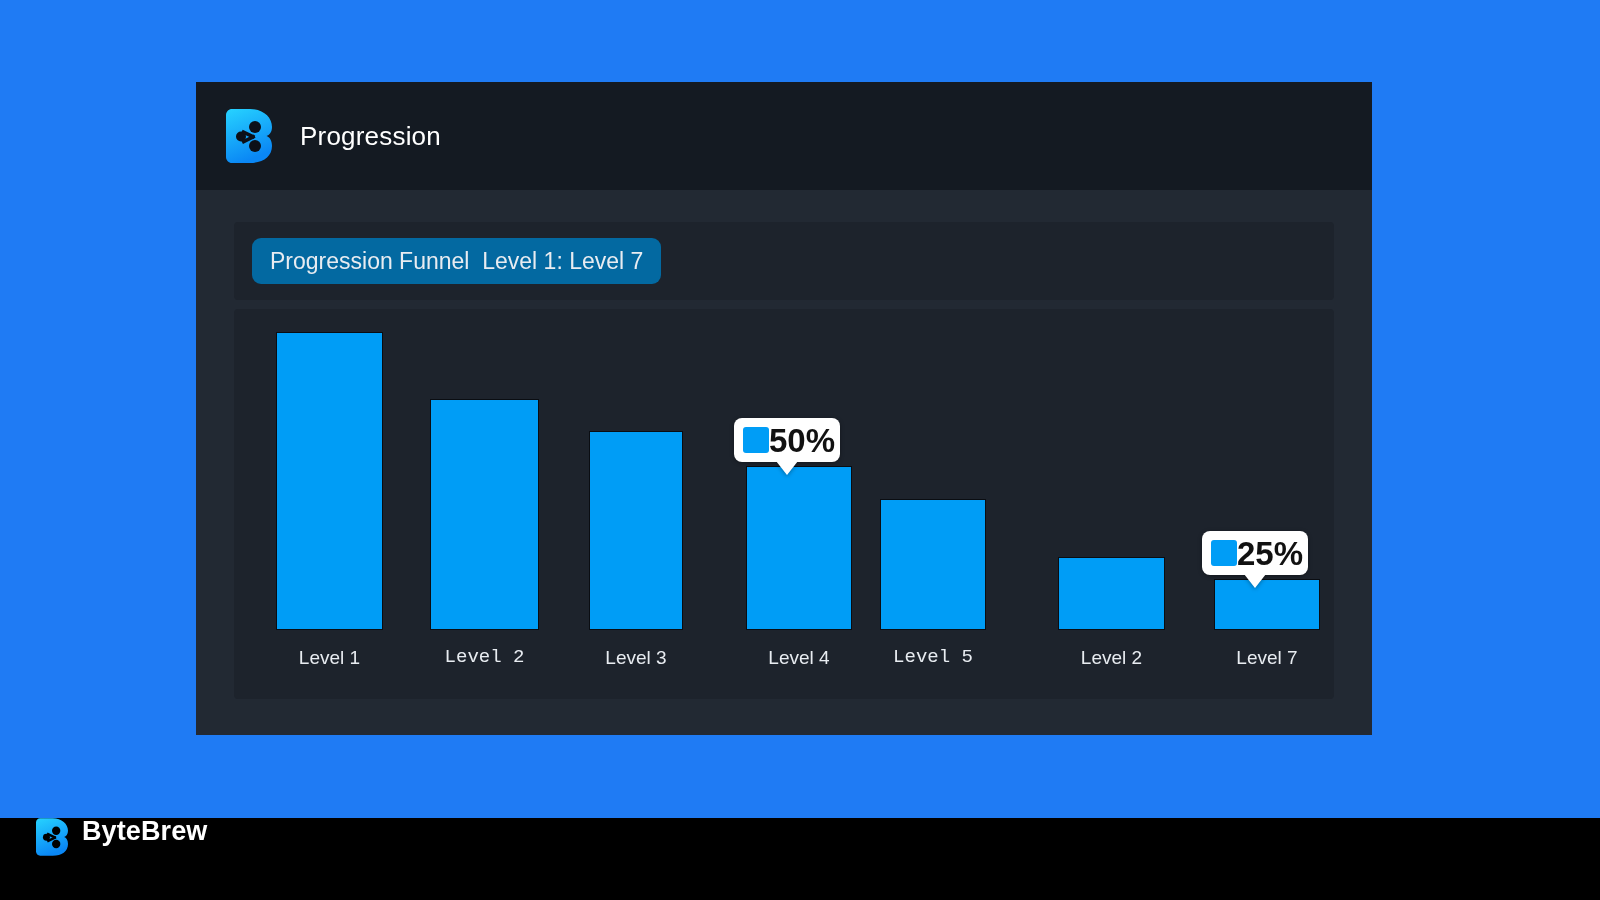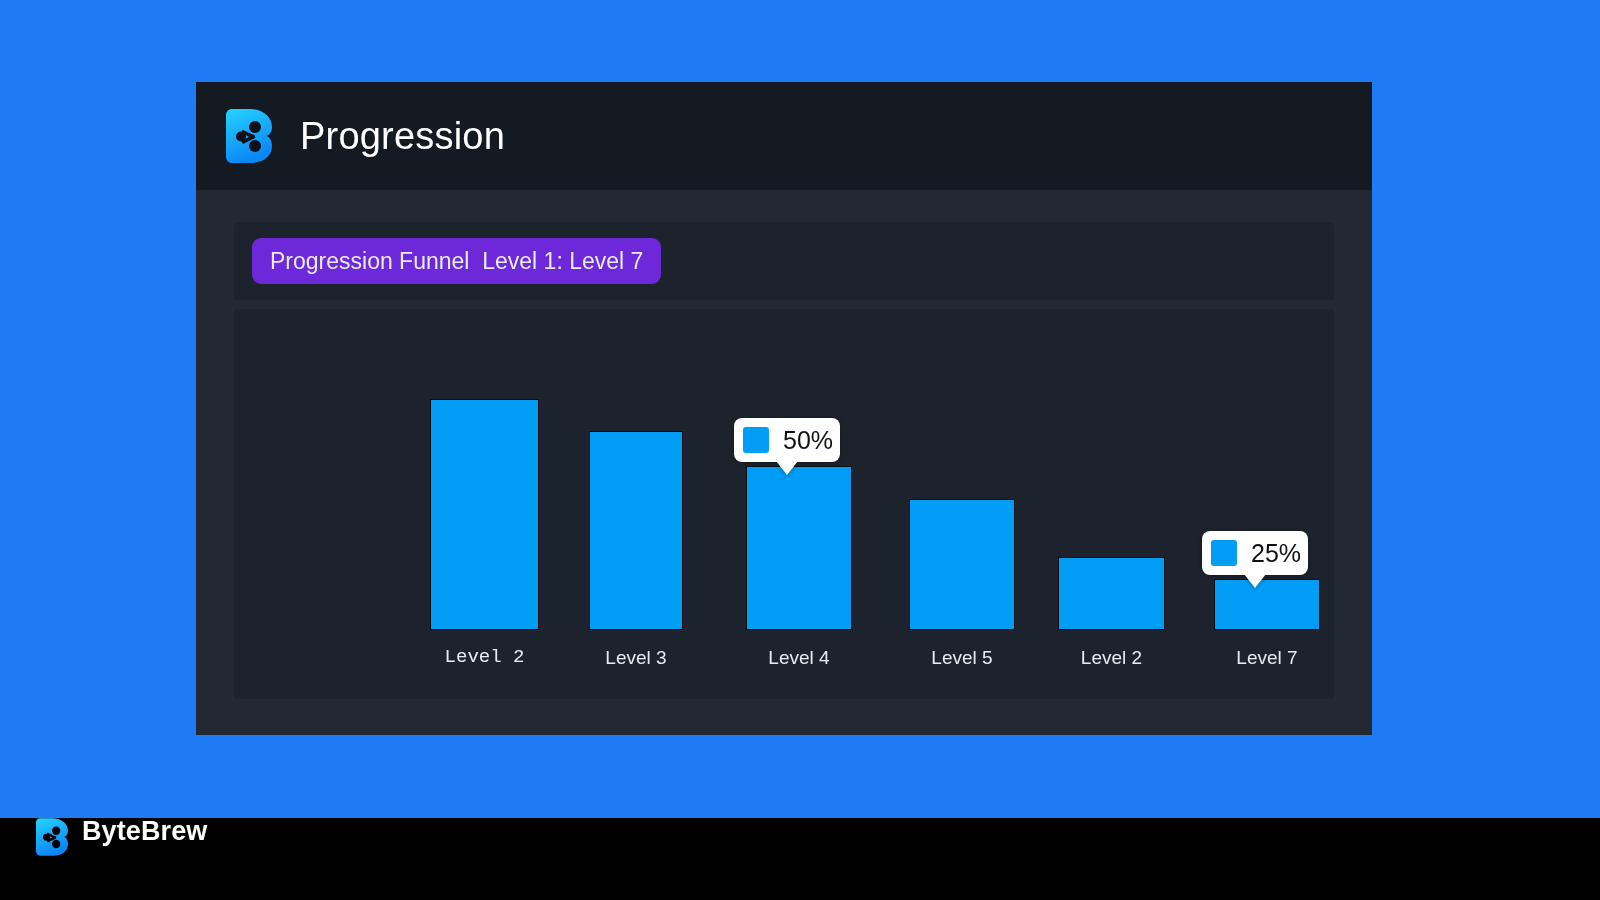--- a/index.html
+++ b/index.html
@@ -37,21 +37,21 @@
   }
   #brand-logo {
     width: 46px;
     height: 54px;
     flex: 0 0 auto;
     display: block;
   }
   #app-title {
     margin-left: 28px;
     color: #FFFFFF;
-    font-size: 38px;
+    font-size: 26px;
     line-height: 1;
     letter-spacing: .2px;
     font-weight: 400;
     text-align: center;
   }
 
   
   #funnel-strip {
     position: absolute;
     left: 38px;
@@ -62,21 +62,21 @@
     border-radius: 4px;
   }
   #funnel-pill {
     position: absolute;
     left: 18px;
     top: 16px;
     height: 46px;
     display: flex;
     align-items: center;
     padding: 0 18px;
-    background: #6d28d9;
+    background: #0369a1;
     border-radius: 9px;
     box-sizing: border-box;
   }
   #funnel-pill .pill-text {
     color: #E8ECF1;
     font-size: 23px;
     line-height: 1;
     white-space: pre;
   }
 
@@ -138,24 +138,23 @@
     filter: drop-shadow(0 1px 2px rgba(0,0,0,.35));
   }
   .tooltip .swatch {
     width: 26px;
     height: 26px;
     background: #009DF6;
     border-radius: 3px;
     flex: 0 0 auto;
   }
   .tooltip .tip-value {
-    margin-left: 14px;
     color: #111111;
-    font-size: 25px;
-    font-weight: normal;
+    font-size: 33px;
+    font-weight: bold;
     line-height: 1;
   }
   .tooltip .tail {
     position: absolute;
     left: 50%;
     bottom: -13px;
     margin-left: -11px;
     width: 0;
     height: 0;
     border-left: 11px solid transparent;
@@ -216,20 +215,24 @@
 
   <div id="funnel-strip">
     <div id="funnel-pill">
       <span class="pill-text">Progression Funnel  Level 1: Level 7</span>
     </div>
   </div>
 
   <div id="chart-panel">
     <div id="chart-plot">
 
+      <div class="bar-group" style="left:42px; width:107px;">
+        <div class="bar-rect" style="height:298px;"></div>
+        <div class="bar-label">Level 1</div>
+      </div>
 
       <div class="bar-group" style="left:196px; width:109px;font-family:Liberation Mono, monospace;">
         <div class="bar-rect" style="height:231px;"></div>
         <div class="bar-label">Level 2</div>
       </div>
 
       <div class="bar-group" style="left:355px; width:94px;">
         <div class="bar-rect" style="height:199px;"></div>
         <div class="bar-label">Level 3</div>
       </div>
@@ -237,21 +240,21 @@
       <div class="bar-group" style="left:512px; width:106px;">
         <div class="bar-rect" style="height:164px;"></div>
         <div class="bar-label">Level 4</div>
         <div class="tooltip" style="left:-12px; bottom:237px; width:106px;">
           <span class="swatch"></span>
           <span class="tip-value">50%</span>
           <span class="tail"></span>
         </div>
       </div>
 
-      <div class="bar-group" style="left:675px; width:106px;">
+      <div class="bar-group" style="left:646px; width:106px;font-family:Liberation Mono, monospace;">
         <div class="bar-rect" style="height:131px;"></div>
         <div class="bar-label">Level 5</div>
       </div>
 
       <div class="bar-group" style="left:824px; width:107px;">
         <div class="bar-rect" style="height:73px;"></div>
         <div class="bar-label">Level 2</div>
       </div>
 
       <div class="bar-group" style="left:980px; width:106px;">

